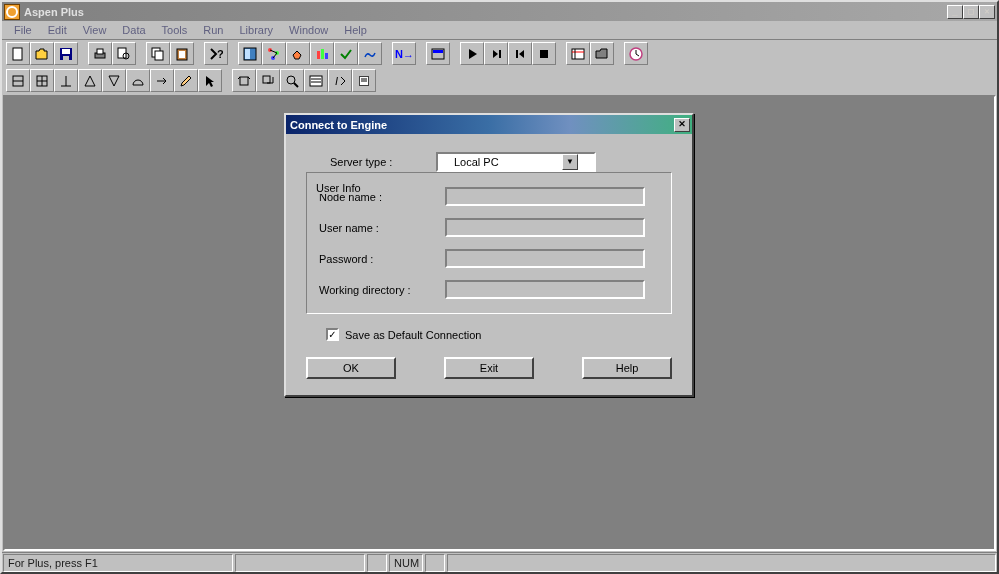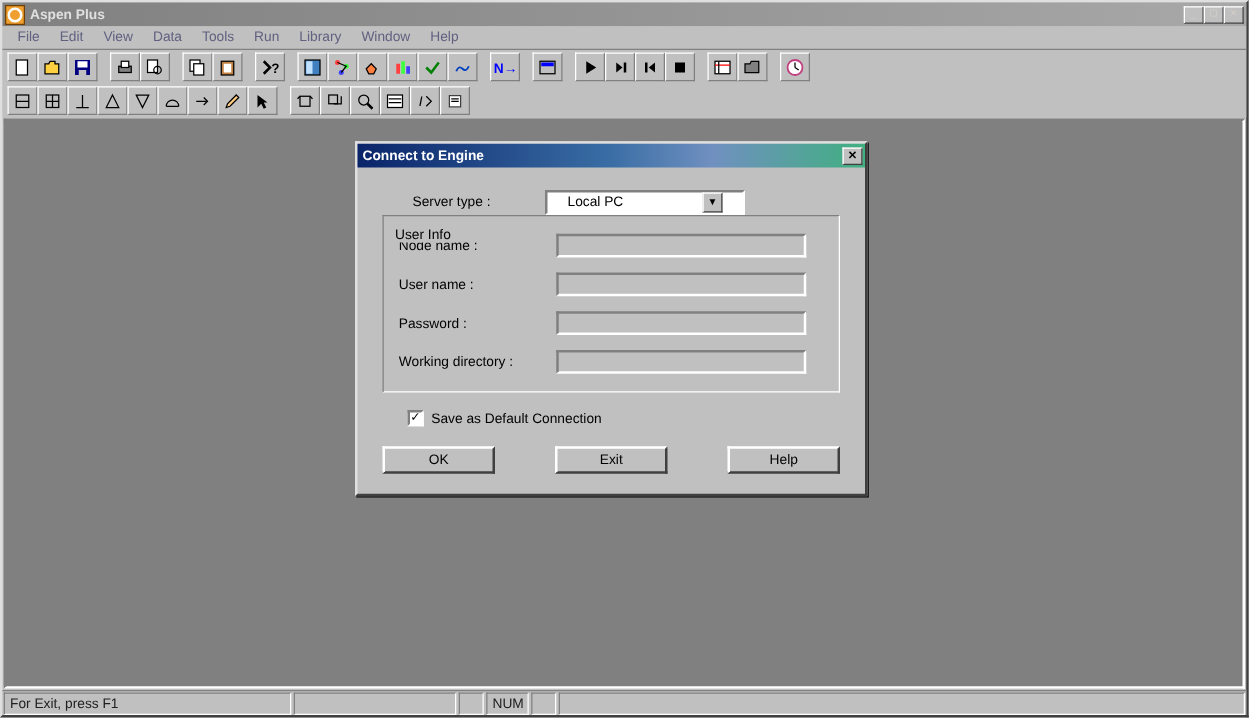--- a/index.html
+++ b/index.html
@@ -364,20 +364,20 @@
         <div class="btn-row">
           <div class="btn">OK</div>
           <div class="btn">Exit</div>
           <div class="btn">Help</div>
         </div>
       </div>
     </div>
   </div>
 
   <div class="statusbar">
-    <div class="status-cell" style="width:230px">For Exit, press F1</div>
+    <div class="status-cell" style="width:230px">For Plus, press F1</div>
     <div class="status-cell" style="width:130px"></div>
     <div class="status-cell" style="width:20px"></div>
     <div class="status-cell" style="width:34px">NUM</div>
     <div class="status-cell" style="width:20px"></div>
     <div class="status-cell" style="flex:1"></div>
   </div>
 </div>
 
 </body></html>

